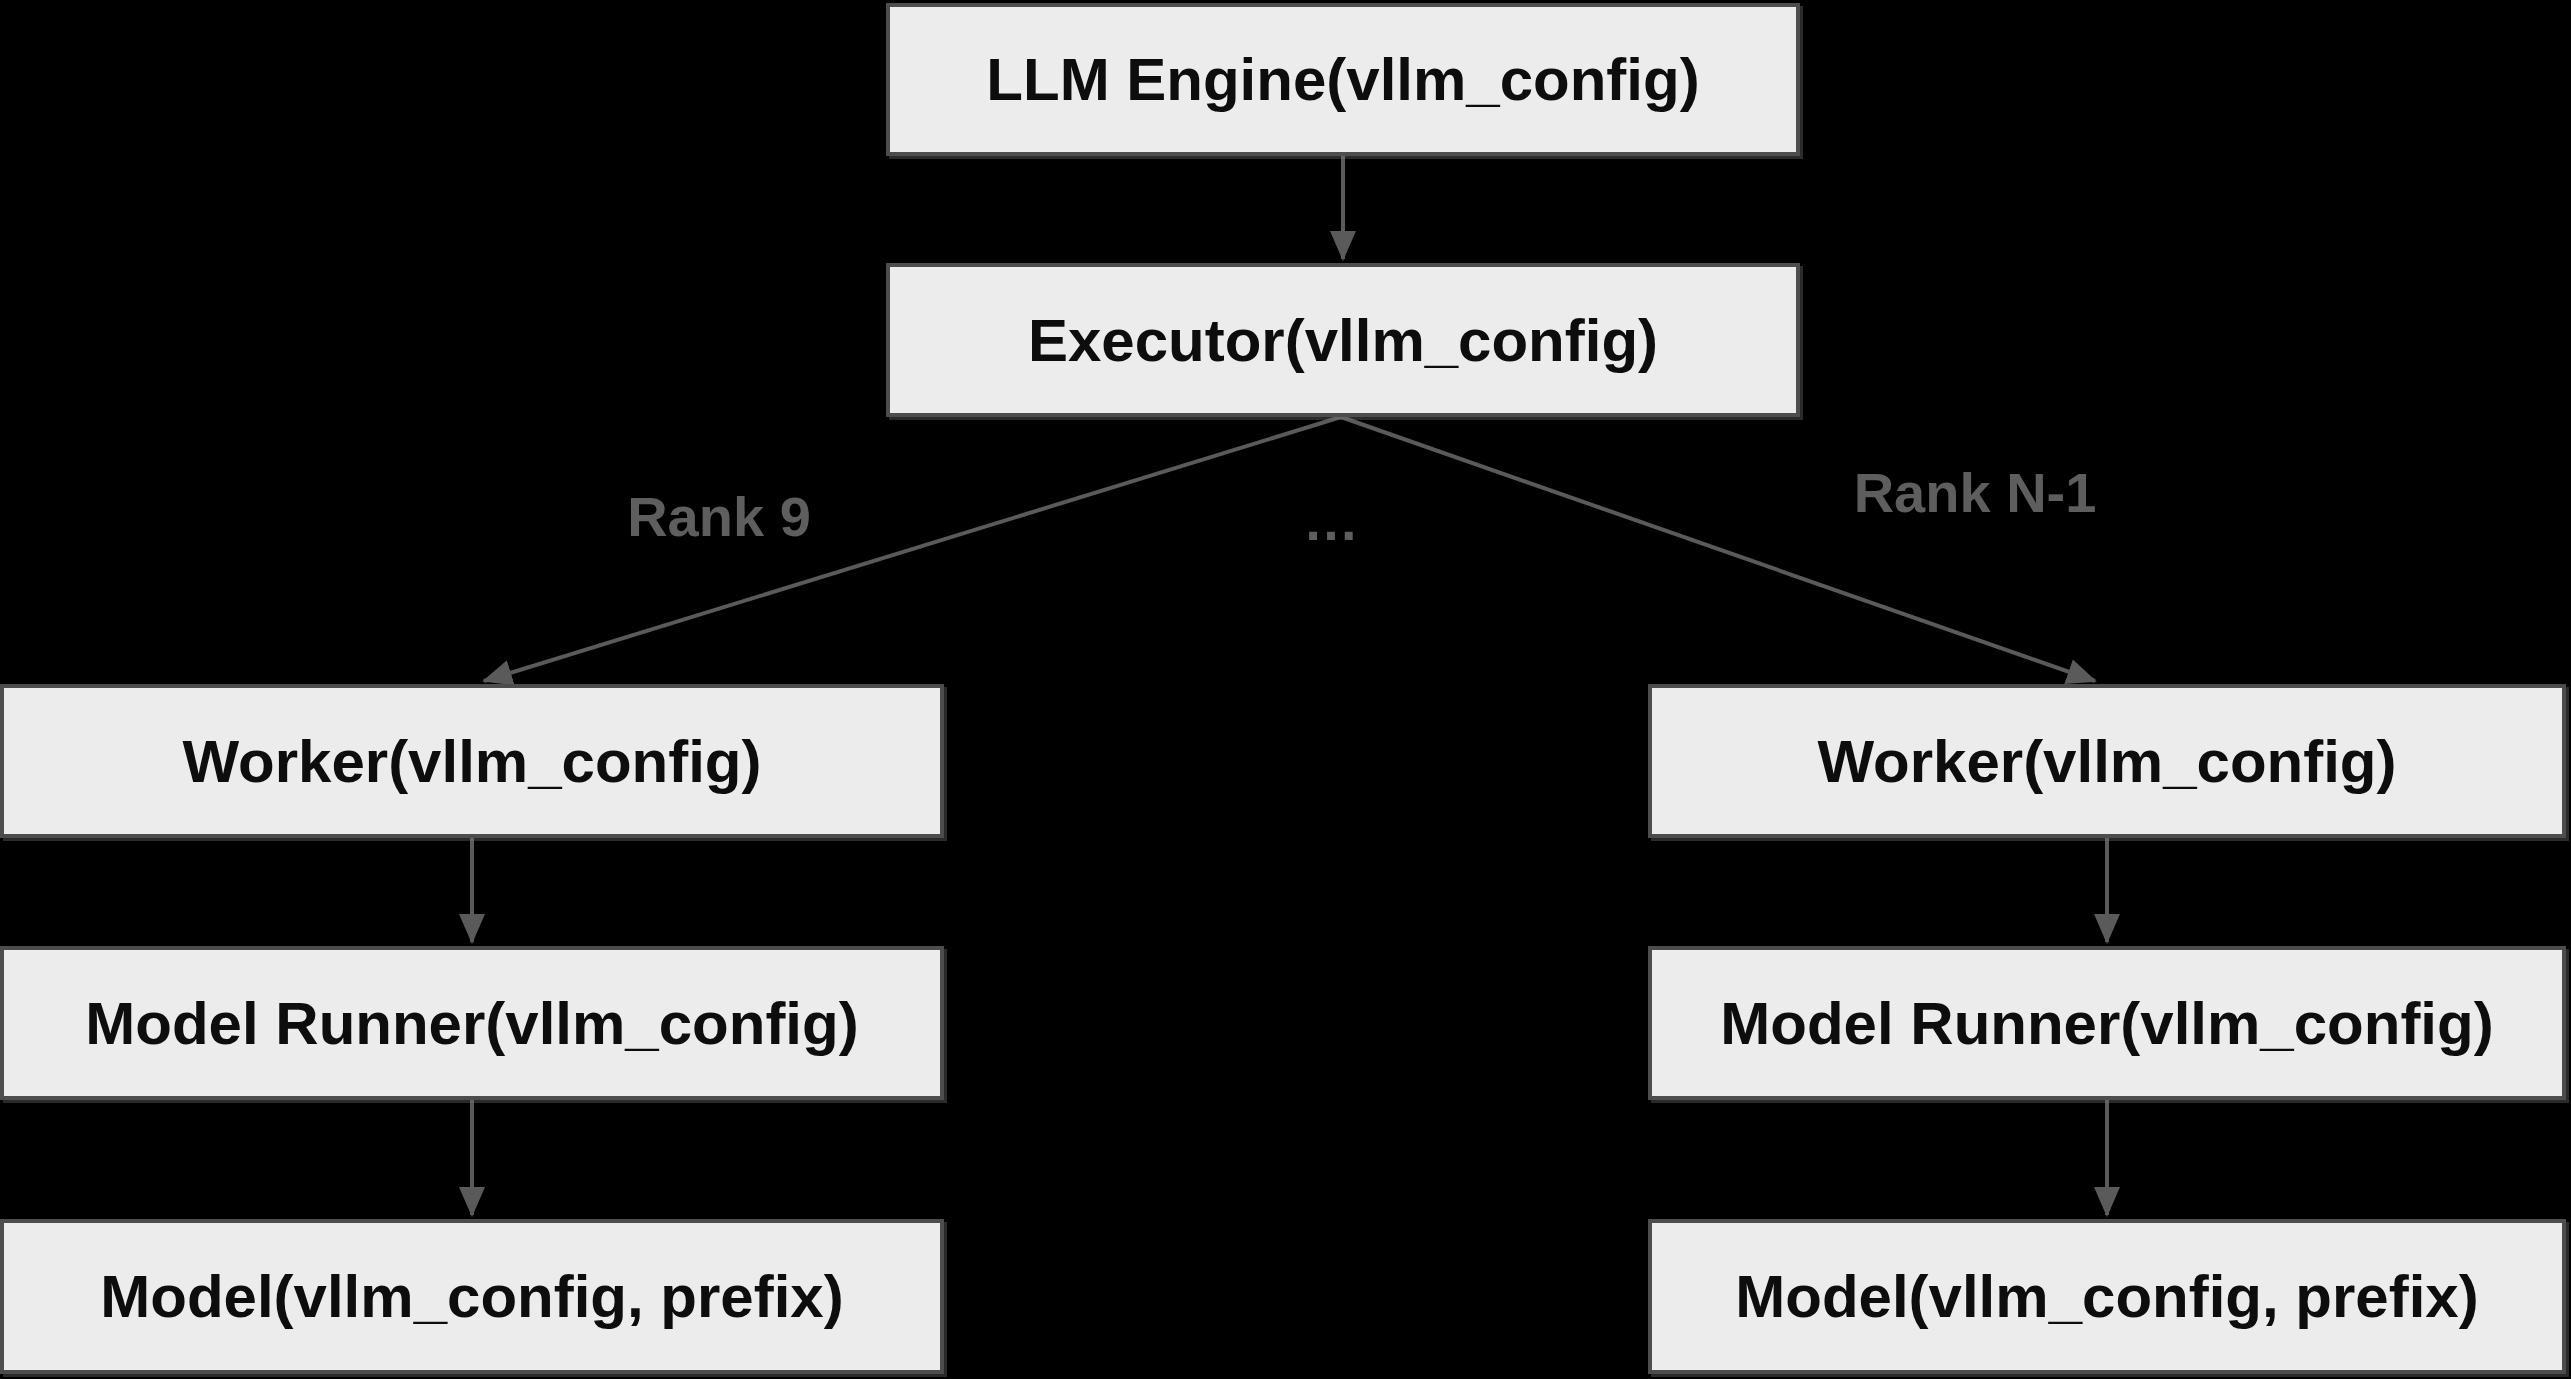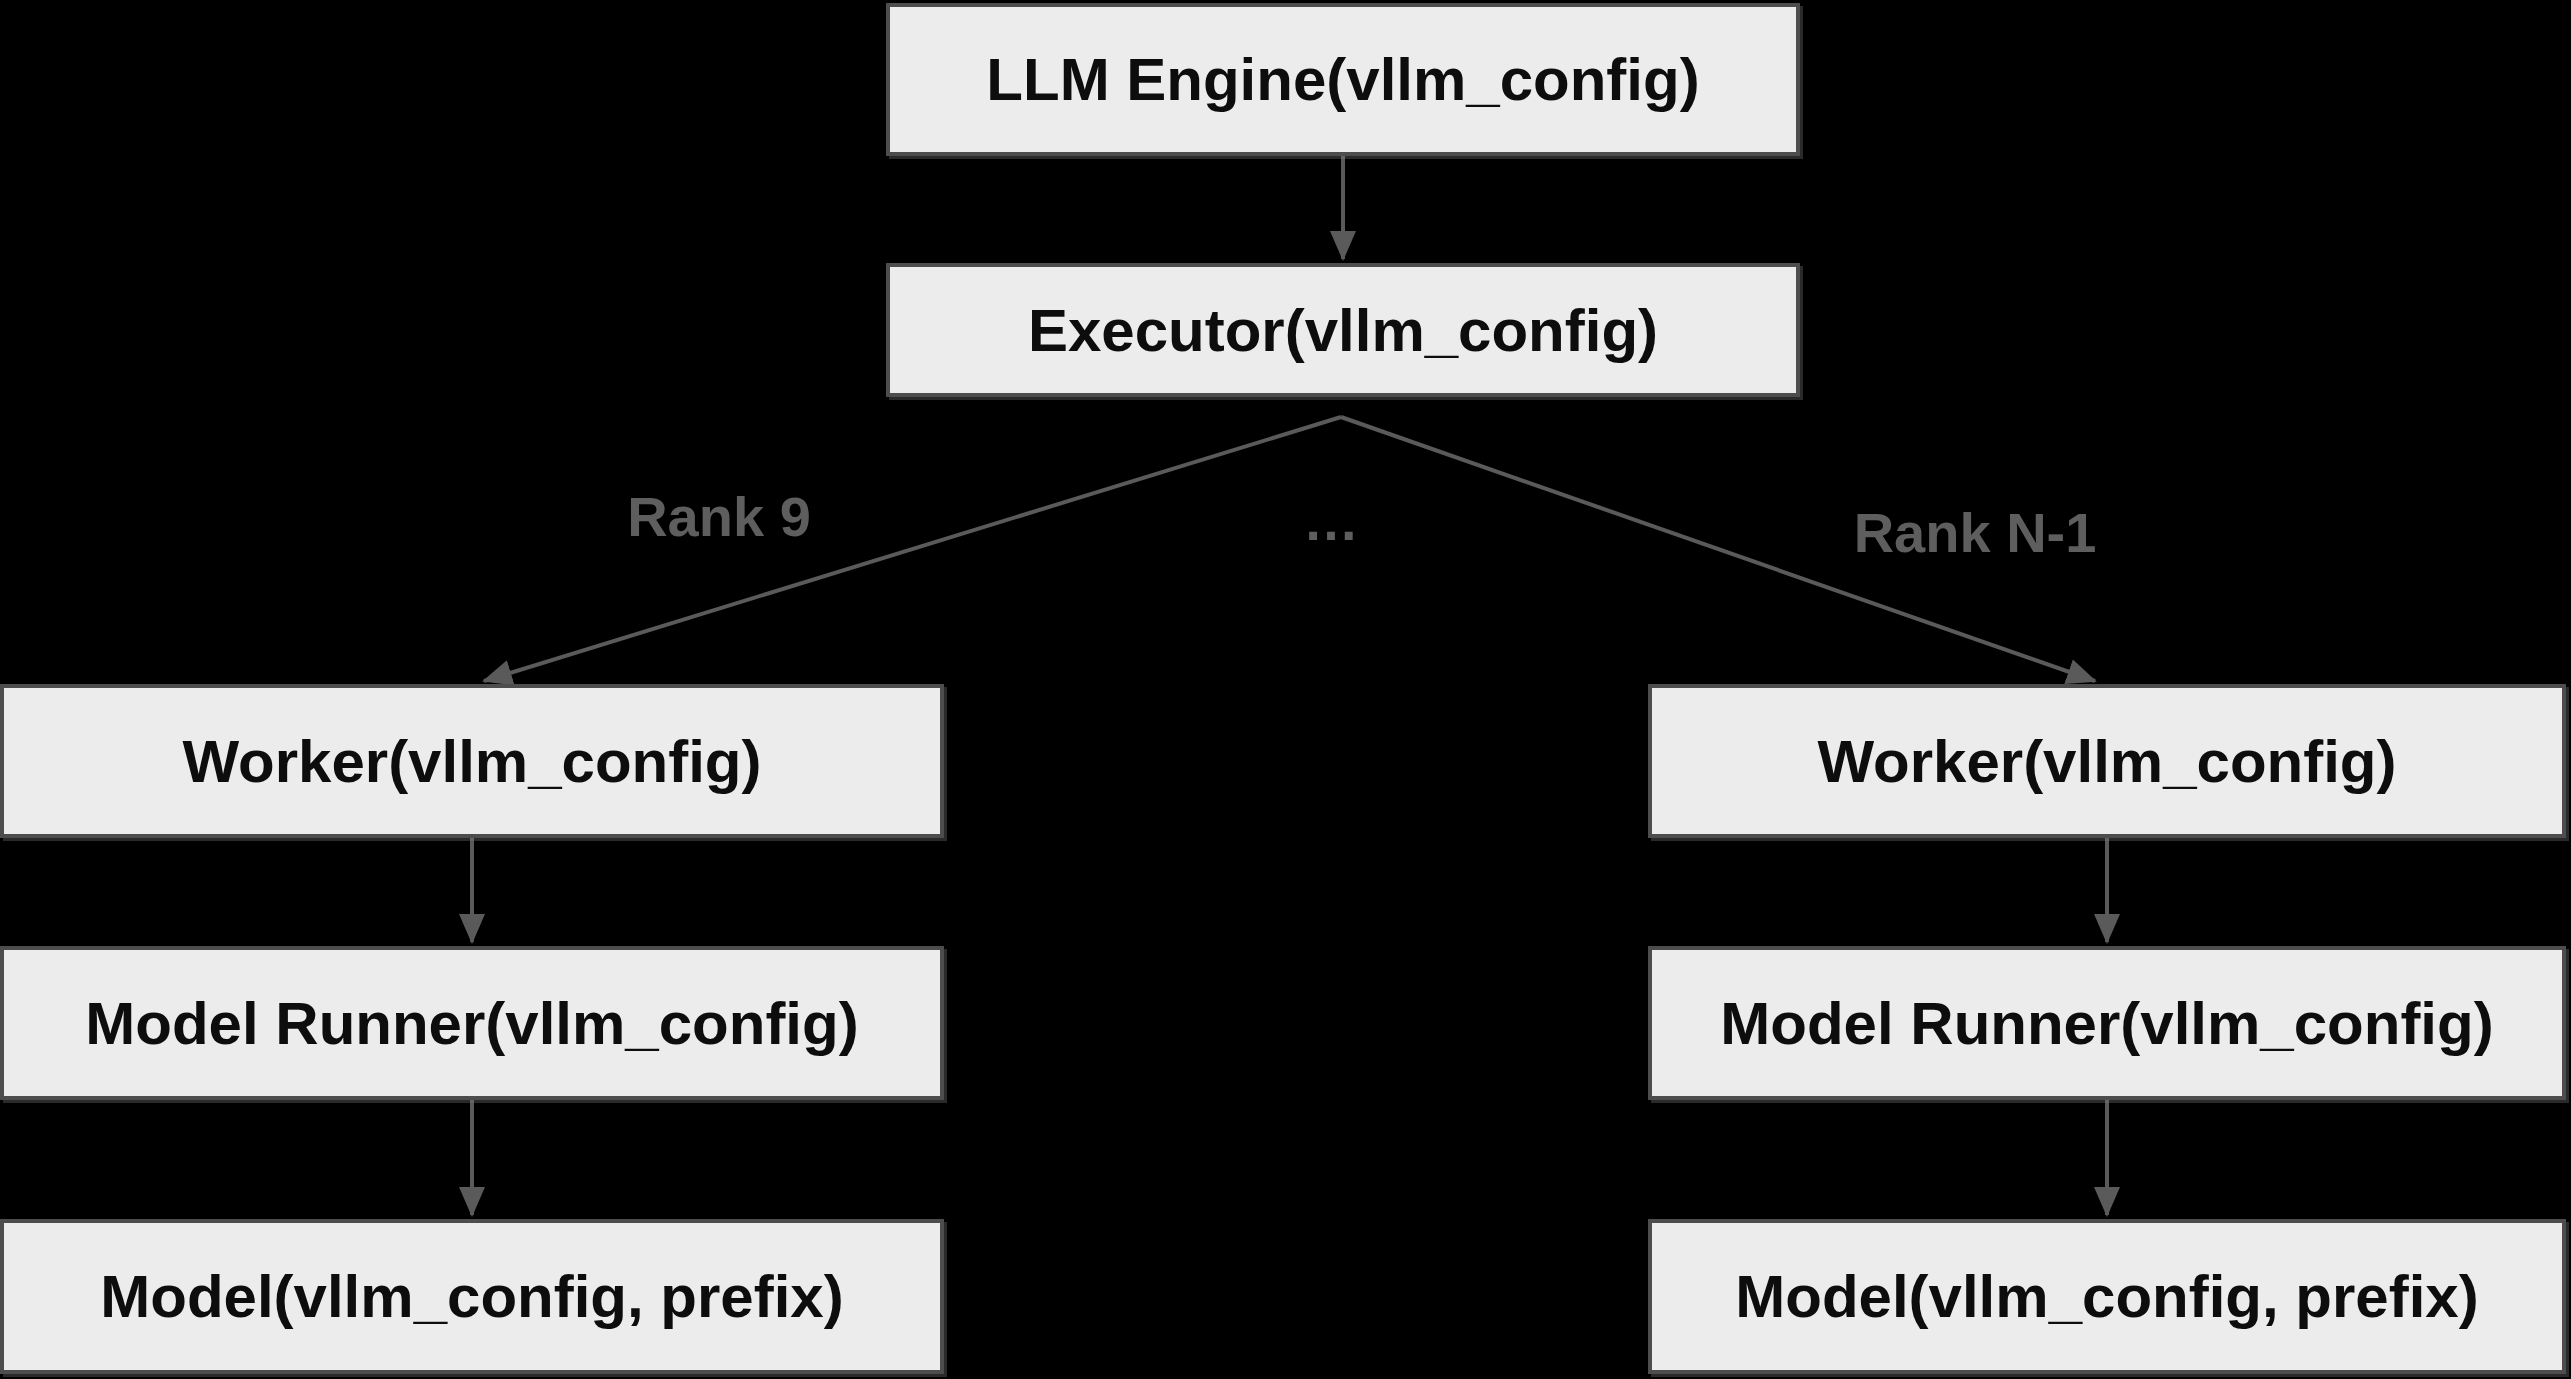--- a/index.html
+++ b/index.html
@@ -47,31 +47,31 @@
   .edge-label {
     position: absolute;
     transform: translate(-50%, -50%);
     color: var(--edge_label, #5e5e5e);
     font-size: 56px;
     font-weight: 700;
     white-space: nowrap;
   }
   
   #n-llm-engine      { left: 886px;  top: 3px;    width: 914px; height: 153px; }
-  #n-executor        { left: 886px;  top: 263px;  width: 914px; height: 134px; }
+  #n-executor        { left: 886px;  top: 263px;  width: 914px; height: 154px; }
   #n-worker-0        { left: 0px;    top: 684px;  width: 944px; height: 154px; }
   #n-worker-n        { left: 1648px; top: 684px;  width: 918px; height: 154px; }
   #n-model-runner-0  { left: 0px;    top: 946px;  width: 944px; height: 154px; }
   #n-model-runner-n  { left: 1648px; top: 946px;  width: 918px; height: 154px; }
   #n-model-0         { left: 0px;    top: 1219px; width: 944px; height: 155px; }
   #n-model-n         { left: 1648px; top: 1219px; width: 918px; height: 155px; }
   
   #lbl-rank0   { left: 719px;  top: 516px; }
   #lbl-dots    { left: 1331px; top: 520px; }
-  #lbl-rank-n  { left: 1975px; top: 532px; }
+  #lbl-rank-n  { left: 1975px; top: 492px; }
 </style>
 </head>
 <body>
 
 <div id="canvas">
 
   <svg id="edges-layer" viewBox="0 0 2571 1379" xmlns="http://www.w3.org/2000/svg">
     <defs>
       <marker id="arrow" viewBox="0 0 30 26" refX="28" refY="13" markerWidth="30" markerHeight="26" markerUnits="userSpaceOnUse" orient="auto">
         <path class="arrowhead-shape" d="M0,0 L30,13 L0,26 Z"></path>

